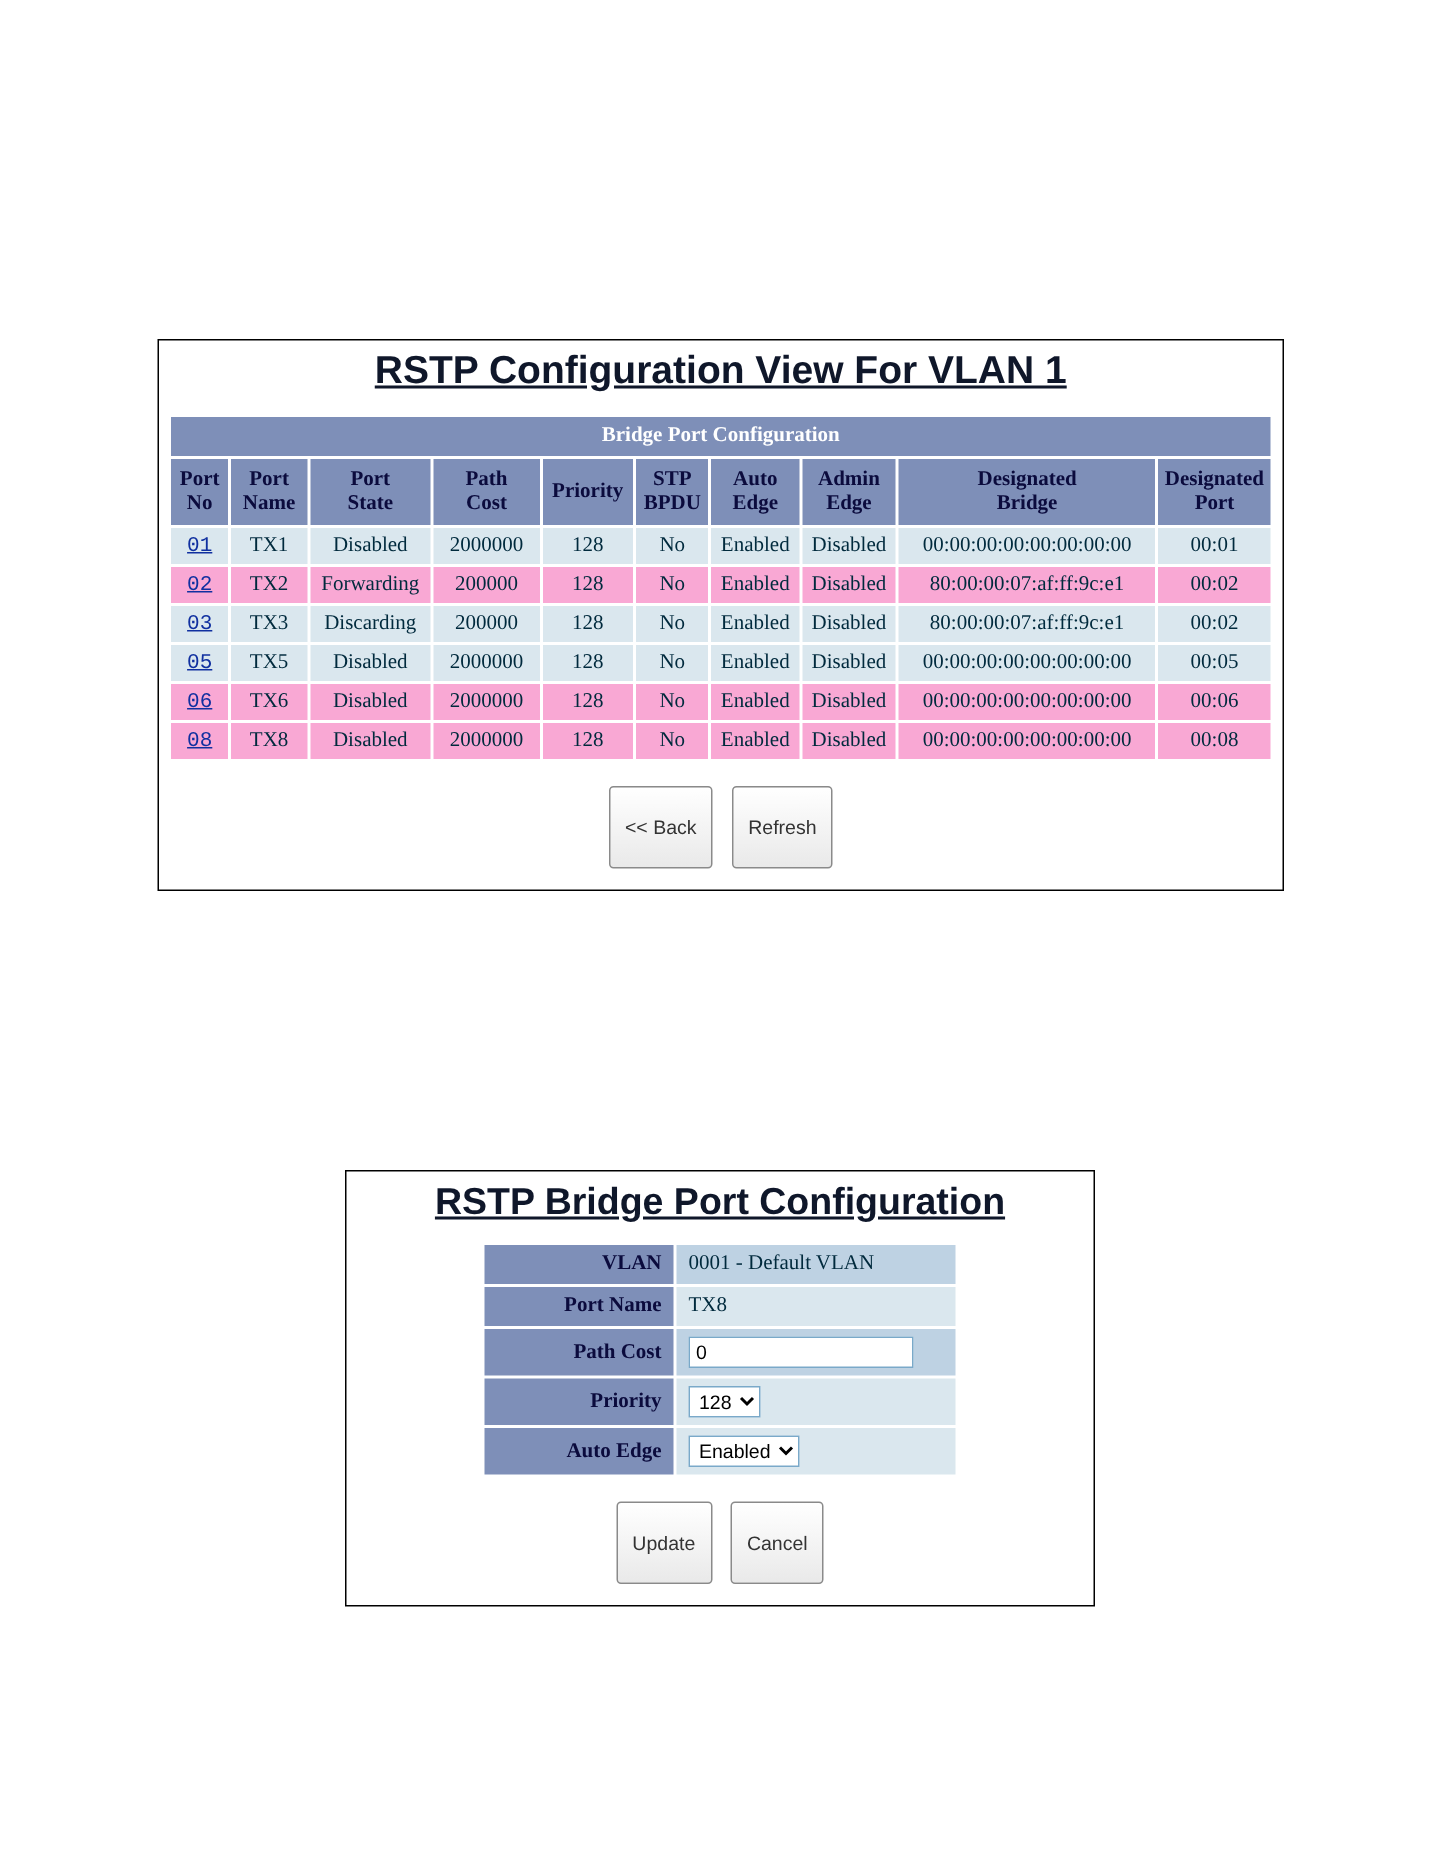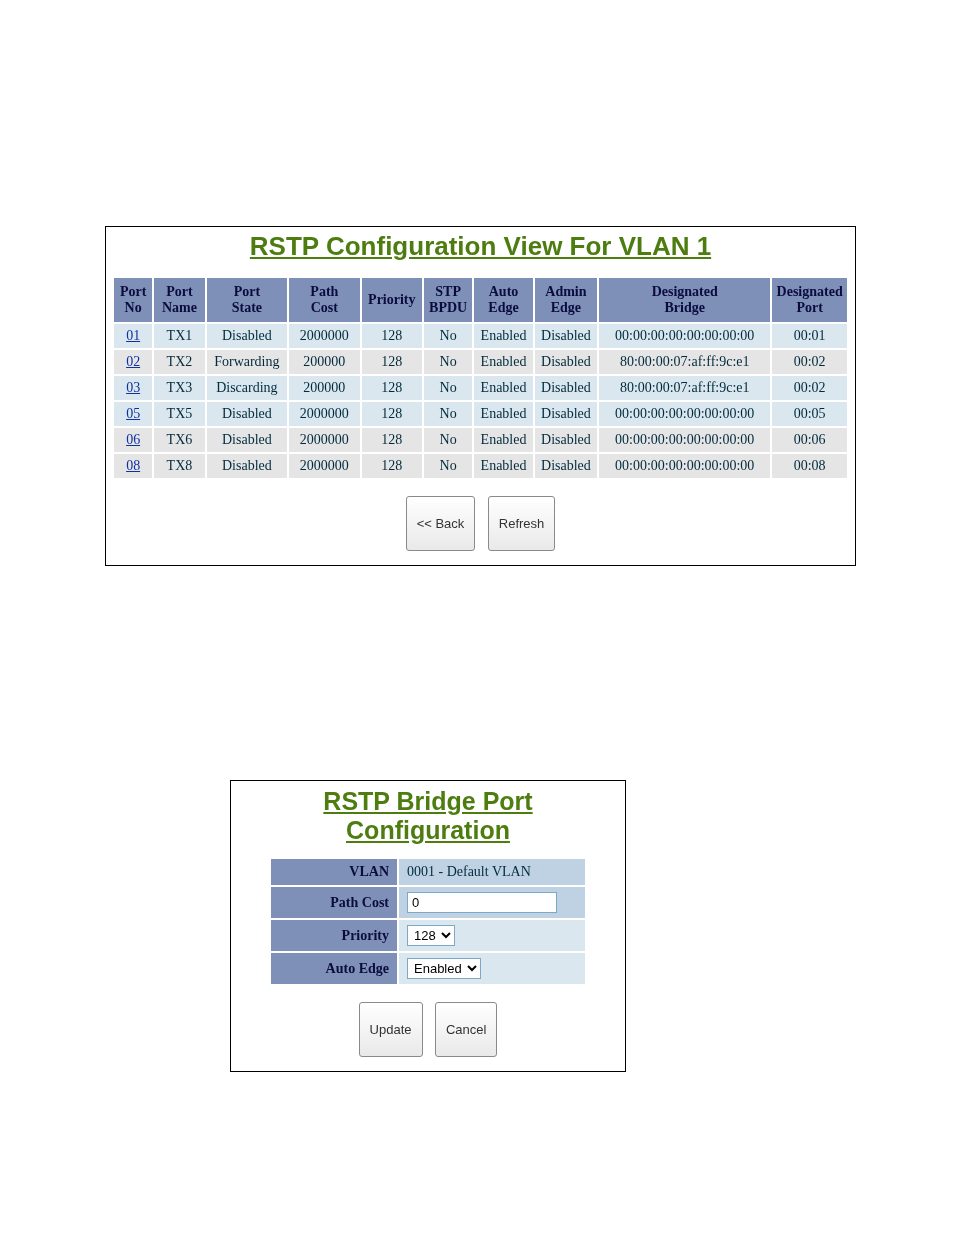--- a/index.html
+++ b/index.html
@@ -26,21 +26,21 @@
     border: 1px solid #000;
     box-sizing: border-box;
     padding: 2px 6px 14px 6px;
   }
   .title-link {
     display: block;
     text-align: center;
     font-family: Arial, Helvetica, sans-serif;
     font-size: 26px;
     font-weight: bold;
-    color: #4d7c0f;
+    color: #0f172a;
     text-decoration: underline;
     margin: 2px 0 14px 0;
   }
 
   .bpc-table {
     width: 100%;
     border-collapse: separate;
     border-spacing: 2px;
     font-family: Arial, Helvetica, sans-serif;
     font-size: 12px;
@@ -65,24 +65,25 @@
     line-height: 1.15;
   }
   .bpc-row td {
     text-align: center;
     padding: 4px 4px;
     color: #002a3d;
     font-family: "Times New Roman", serif;
     font-size: 14px;
   }
   .bpc-row.odd td  { background: #dae7ee; }
-  .bpc-row.even td { background: #e5e5e5; }
+  .bpc-row.even td { background: #f9a8d4; }
   .port-link {
     color: #1030a0;
     text-decoration: underline;
+    font-family: Liberation Mono, monospace;
   }
   .btn-row {
     text-align: center;
     margin-top: 16px;
     font-family: Arial, Helvetica, sans-serif;
   }
   button.ui-btn {
     font-family: Arial, Helvetica, sans-serif;
     font-size: 13px;
     padding: 19px 10px;
@@ -92,21 +93,21 @@
     color: #333;
     cursor: pointer;
     margin: 0 4px;
   }
 
   
   .panel2 {
     position: absolute;
     left: 230px;
     top: 780px;
-    width: 396px;
+    width: 500px;
     border: 1px solid #000;
     box-sizing: border-box;
     padding: 4px 8px 14px 8px;
   }
 
   .form-table {
     margin: 12px auto 14px auto;
     border-collapse: separate;
     border-spacing: 2px;
     font-family: "Times New Roman", serif;
@@ -158,20 +159,23 @@
           <col style="width: 80px;">
           <col style="width: 70px;">
           <col style="width: 60px;">
           <col style="width: 48px;">
           <col style="width: 58px;">
           <col style="width: 62px;">
           <col style="width: 170px;">
           <col style="width: 70px;">
         </colgroup>
       <tbody>
+        <tr>
+            <td colspan="10" class="bpc-caption">Bridge Port Configuration</td>
+          </tr>
         <tr class="bpc-head" id="bpc-head">
             <td>Port<br>No</td>
             <td>Port<br>Name</td>
             <td>Port<br>State</td>
             <td>Path<br>Cost</td>
             <td>Priority</td>
             <td>STP<br>BPDU</td>
             <td>Auto<br>Edge</td>
             <td>Admin<br>Edge</td>
             <td>Designated<br>Bridge</td>
@@ -263,20 +267,24 @@
   <div class="panel2">
     <a href="#" class="title-link" style="font-size:25px; margin-bottom:6px;">RSTP Bridge Port Configuration</a>
 
     <table class="form-table">
       <tbody>
           <tr>
         <td class="lbl">VLAN</td>
         <td class="val">0001 - Default VLAN</td>
       </tr>
       <tr>
+        <td class="lbl">Port Name</td>
+        <td class="val alt">TX8</td>
+      </tr>
+      <tr>
         <td class="lbl">Path Cost</td>
         <td class="val">
           <input class="text-in" value="0" style="">
         </td>
       </tr>
       <tr>
         <td class="lbl">Priority</td>
         <td class="val alt">
           <select class="sel">
             <option>128</option>

